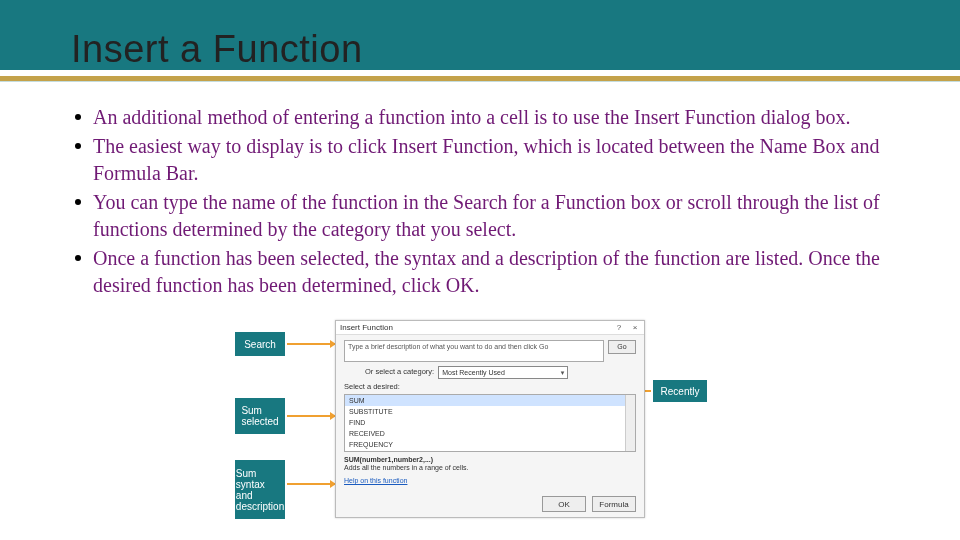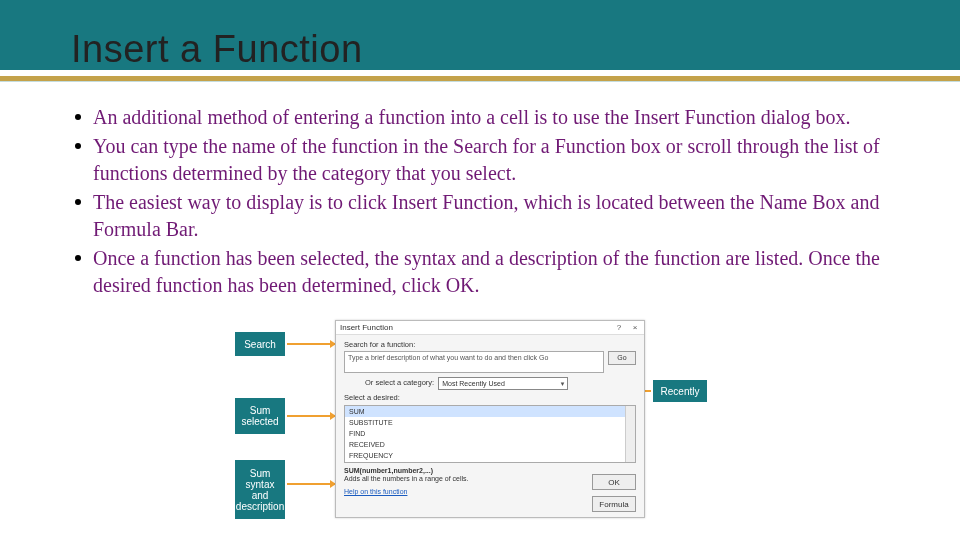--- a/index.html
+++ b/index.html
@@ -7,21 +7,21 @@
   .top-band { width: 960px; height: 70px; background: #187880; }
   .title-wrap { position: absolute; left: 71px; top: 28px; }
   .title { font-family: Arial, Helvetica, sans-serif; font-size: 38px; font-weight: 400; color: #222; letter-spacing: 0.5px; }
   .title-underline { position: absolute; left: 0; top: 76px; width: 960px; height: 5px; background: #c4a24a; }
   .title-sub-underline { position: absolute; left: 0; top: 81px; width: 960px; height: 1px; background: #187880; opacity: .25; }
   .bullets { position: absolute; left: 75px; top: 104px; width: 830px; }
   .bullets .item { display: flex; align-items: flex-start; margin-bottom: 2px; line-height: 1.35; }
   .bullets .dot { width: 6px; height: 6px; border-radius: 50%; background: #000; margin-top: 10px; margin-right: 12px; flex: 0 0 auto; }
   .bullets .txt { font-size: 20px; color: #701a75; }
   .figure-area { position: absolute; left: 235px; top: 320px; width: 490px; height: 200px; }
-  .callout { position: absolute; background: #187880; color: #fff; font-family: Arial, Helvetica, sans-serif; font-size: 10px; text-align: center; display: flex; align-items: center; justify-content: center; padding: 4px 22px; }
+  .callout { position: absolute; background: #187880; color: #fff; font-family: Arial, Helvetica, sans-serif; font-size: 10px; display: flex; align-items: center; justify-content: center; padding: 4px 22px; }
   .co-search { left: 0; top: 12px; width: 50px; height: 24px; }
   .co-sumsel { left: 0; top: 78px; width: 50px; height: 36px; }
   .co-syntax { left: 0; top: 140px; width: 50px; height: 59px; }
   .co-category { left: 418px; top: 60px; width: 54px; height: 22px; }
   .arrow { position: absolute; height: 2px; background: #f0a030; }
   .arrow.a1 { left: 52px; top: 23px; width: 48px; }
   .arrow.a2 { left: 52px; top: 95px; width: 48px; }
   .arrow.a3 { left: 52px; top: 163px; width: 48px; }
   .arrow.a4 { left: 330px; top: 70px; width: 86px; }
   .arrow::after { content: ""; position: absolute; right: -1px; top: -3px; width: 0; height: 0; border-left: 6px solid #f0a030; border-top: 4px solid transparent; border-bottom: 4px solid transparent; }
@@ -39,45 +39,45 @@
   .d-cat-row { display: flex; align-items: center; gap: 4px; margin-top: 4px; margin-left: 21px; }
   .d-cat-sel { width: 130px; height: 13px; border: 1px solid #888; background: #fff; font-size: 7px; padding: 0 3px; display: flex; align-items: center; justify-content: space-between; }
   .d-cat-sel .chev { font-size: 7px; color: #555; }
   .d-list { margin-top: 3px; height: 58px; border: 1px solid #aaa; background: #fff; overflow: hidden; position: relative; }
   .d-list .li { padding: 0 4px; font-size: 7px; line-height: 11px; }
   .d-list .li.sel { background: #cfe3ff; }
   .d-list .sb { position: absolute; right: 0; top: 0; bottom: 0; width: 10px; background: #eee; border-left: 1px solid #ccc; }
   .d-syntax { margin-top: 4px; font-size: 7px; font-weight: bold; }
   .d-desc { font-size: 7px; margin-top: 1px; }
   .d-help { margin-top: 6px; font-size: 7px; color: #1a5bbf; text-decoration: underline; }
-  .d-footer { position: absolute; bottom: 5px; right: 8px; display: flex; gap: 6px; flex-direction: column; }
+  .d-footer { position: absolute; bottom: 5px; right: 8px; display: flex; gap: 6px; }
   .d-btn { width: 44px; height: 16px; border: 1px solid #999; background: #eee; font-size: 8px; display: flex; align-items: center; justify-content: center; }
 </style>
 </head>
 <body>
 
 <div class="top-band"></div>
 <div class="title-wrap">
   <div class="title">Insert a Function</div>
 </div>
 <div class="title-underline"></div>
 <div class="title-sub-underline"></div>
 
 <div class="bullets">
   <div class="item">
       <span class="dot"></span>
       <span class="txt">An additional method of entering a function into a cell is to use the Insert Function dialog box.</span>
     </div>
   <div class="item">
       <span class="dot"></span>
-      <span class="txt">You can type the name of the function in the Search for a Function box or scroll through the list of functions determined by the category that you select.</span>
+      <span class="txt">The easiest way to display is to click Insert Function, which is located between the Name Box and Formula Bar.</span>
     </div>
   <div class="item">
       <span class="dot"></span>
-      <span class="txt">The easiest way to display is to click Insert Function, which is located between the Name Box and Formula Bar.</span>
+      <span class="txt">You can type the name of the function in the Search for a Function box or scroll through the list of functions determined by the category that you select.</span>
     </div>
   <div class="item">
       <span class="dot"></span>
       <span class="txt">Once a function has been selected, the syntax and a description of the function are listed. Once the desired function has been determined, click OK.</span>
     </div>
 </div>
 
 <div class="figure-area">
   <div class="callout co-search">Search</div>
   <div class="callout co-sumsel" style="white-space:pre-line">Sum
@@ -94,21 +94,20 @@
 
   <div class="dialog">
     <div class="d-titlebar">
       <span class="t">Insert Function</span>
       <span class="wbtns">
         <span class="wbtn">?</span>
         <span class="wbtn">×</span>
       </span>
     </div>
     <div class="d-body">
-      <div class="d-label">Search for a function:</div>
       <div class="d-search-row">
         <div class="d-search-text">Type a brief description of what you want to do and then click Go</div>
         <div class="d-go">Go</div>
       </div>
       <div class="d-cat-row">
         <span class="d-label">Or select a category:</span>
         <div class="d-cat-sel">
           <span>Most Recently Used</span>
           <span class="chev">▾</span>
         </div>

